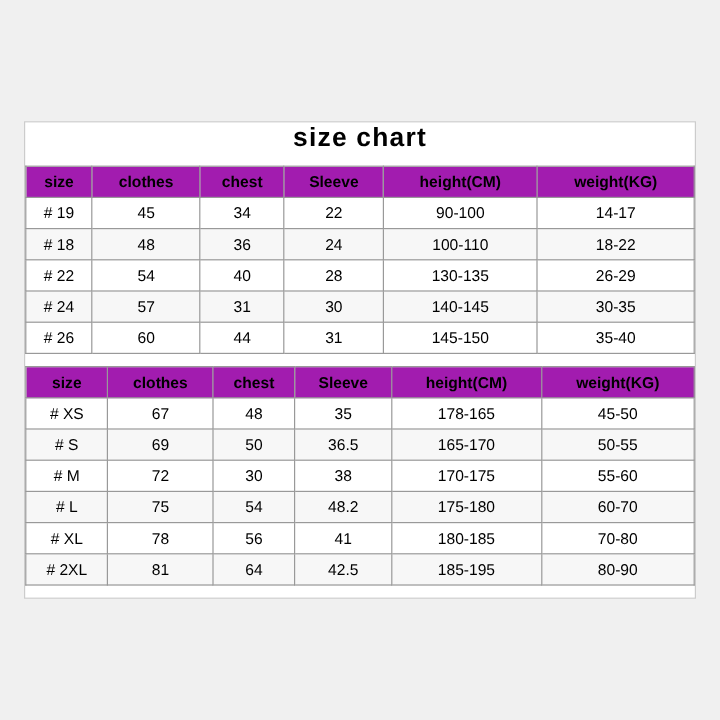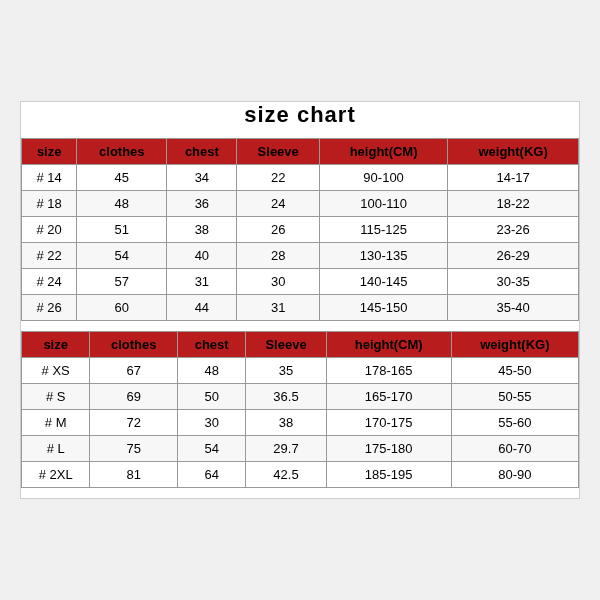--- a/index.html
+++ b/index.html
@@ -29,21 +29,21 @@
       border-collapse: collapse;
       margin-bottom: 10px;
     }
     th, td {
       border: 1px solid #999;
       text-align: center;
       padding: 5px 3px;
       font-size: 13px;
     }
     thead th {
-      background: #b91c1c;
+      background: #a21caf;
       font-weight: bold;
     }
     tbody tr:nth-child(even) {
       background: #f7f7f7;
     }
     tbody tr:nth-child(odd) {
       background: #fff;
     }
   </style>
 </head>
@@ -58,42 +58,34 @@
       <th>size</th>
           <th>clothes</th>
           <th>chest</th>
           <th>Sleeve</th>
           <th>height(CM)</th>
           <th>weight(KG)</th>
         </tr>
     </thead>
     <tbody>
     <tr>
-          <td># 14</td>
+          <td># 19</td>
           <td>45</td>
           <td>34</td>
           <td>22</td>
           <td>90-100</td>
           <td>14-17</td>
         </tr>
         <tr>
           <td># 18</td>
           <td>48</td>
           <td>36</td>
           <td>24</td>
           <td>100-110</td>
           <td>18-22</td>
-        </tr>
-        <tr>
-          <td># 20</td>
-          <td>51</td>
-          <td>38</td>
-          <td>26</td>
-          <td>115-125</td>
-          <td>23-26</td>
         </tr>
         <tr>
           <td># 22</td>
           <td>54</td>
           <td>40</td>
           <td>28</td>
           <td>130-135</td>
           <td>26-29</td>
         </tr>
         <tr>
@@ -148,23 +140,31 @@
           <td>72</td>
           <td>30</td>
           <td>38</td>
           <td>170-175</td>
           <td>55-60</td>
         </tr>
         <tr>
           <td># L</td>
           <td>75</td>
           <td>54</td>
-          <td>29.7</td>
+          <td>48.2</td>
           <td>175-180</td>
           <td>60-70</td>
+        </tr>
+        <tr>
+          <td># XL</td>
+          <td>78</td>
+          <td>56</td>
+          <td>41</td>
+          <td>180-185</td>
+          <td>70-80</td>
         </tr>
         <tr>
           <td># 2XL</td>
           <td>81</td>
           <td>64</td>
           <td>42.5</td>
           <td>185-195</td>
           <td>80-90</td>
         </tr>
       </tbody>

